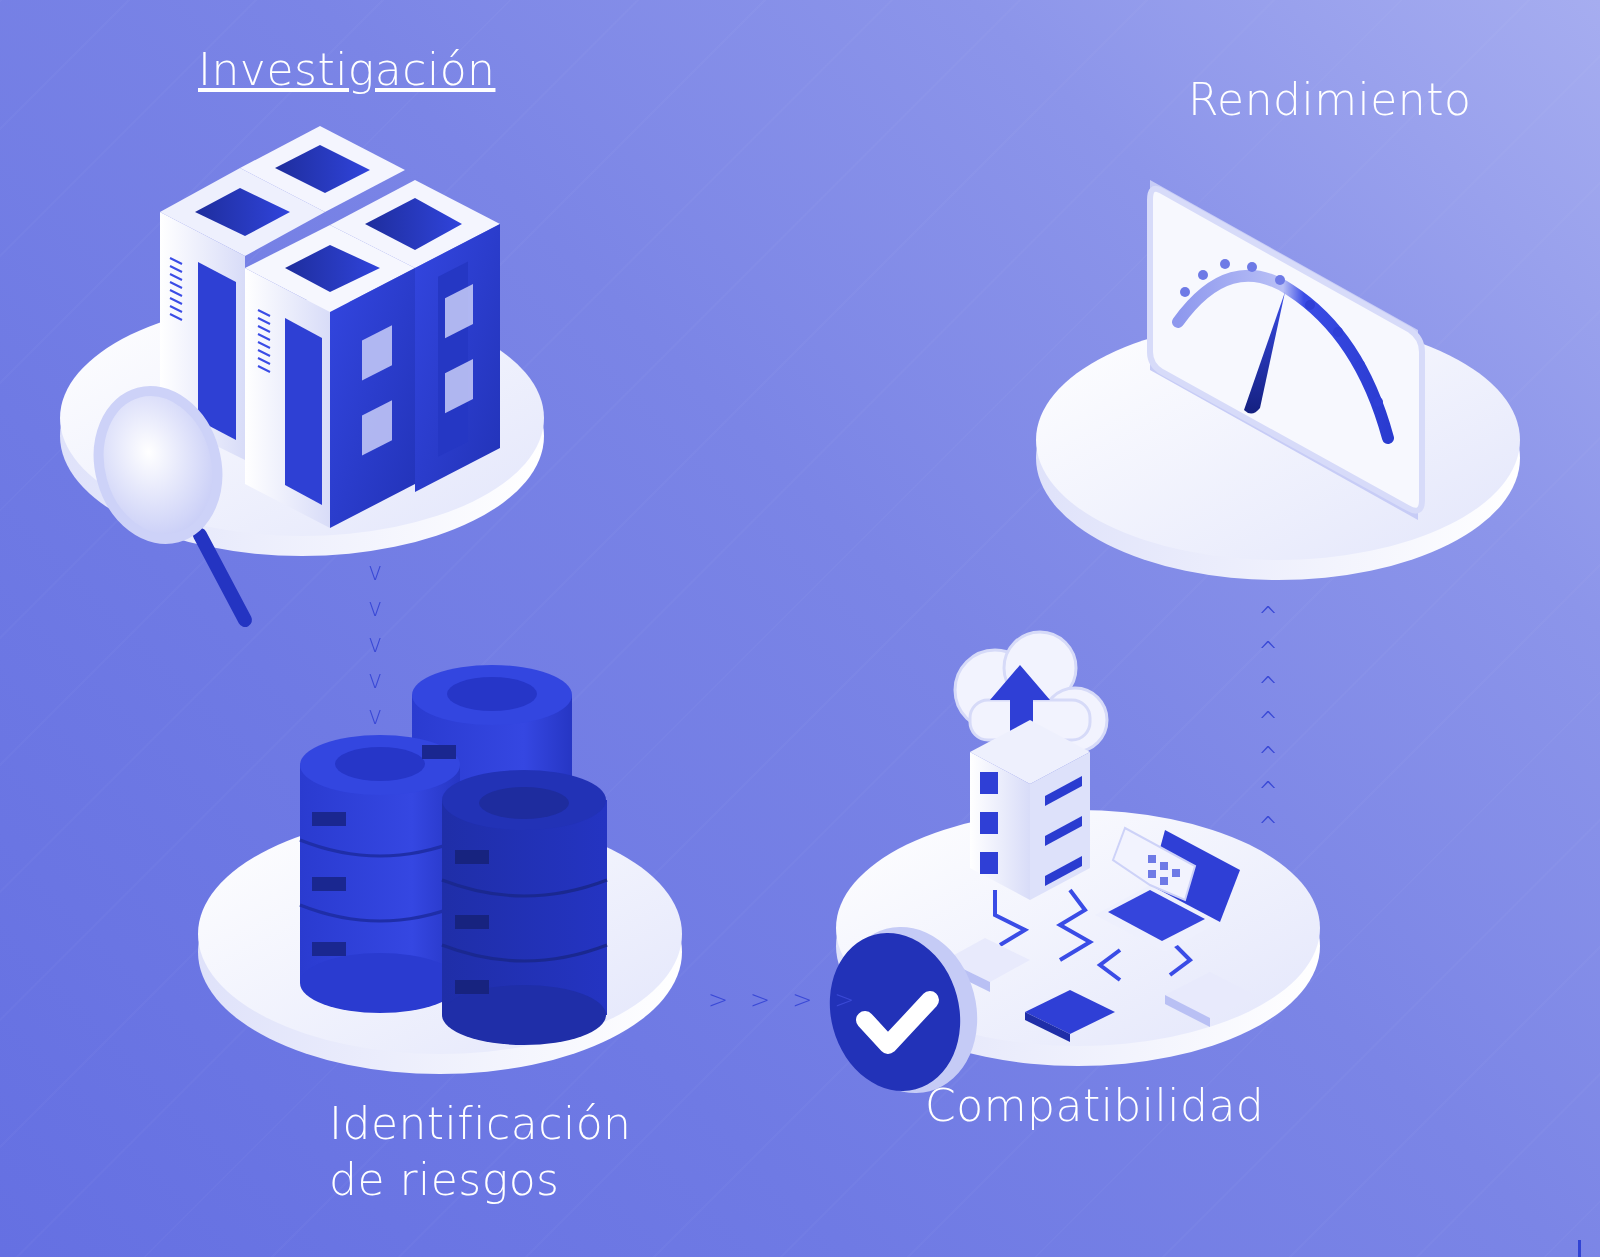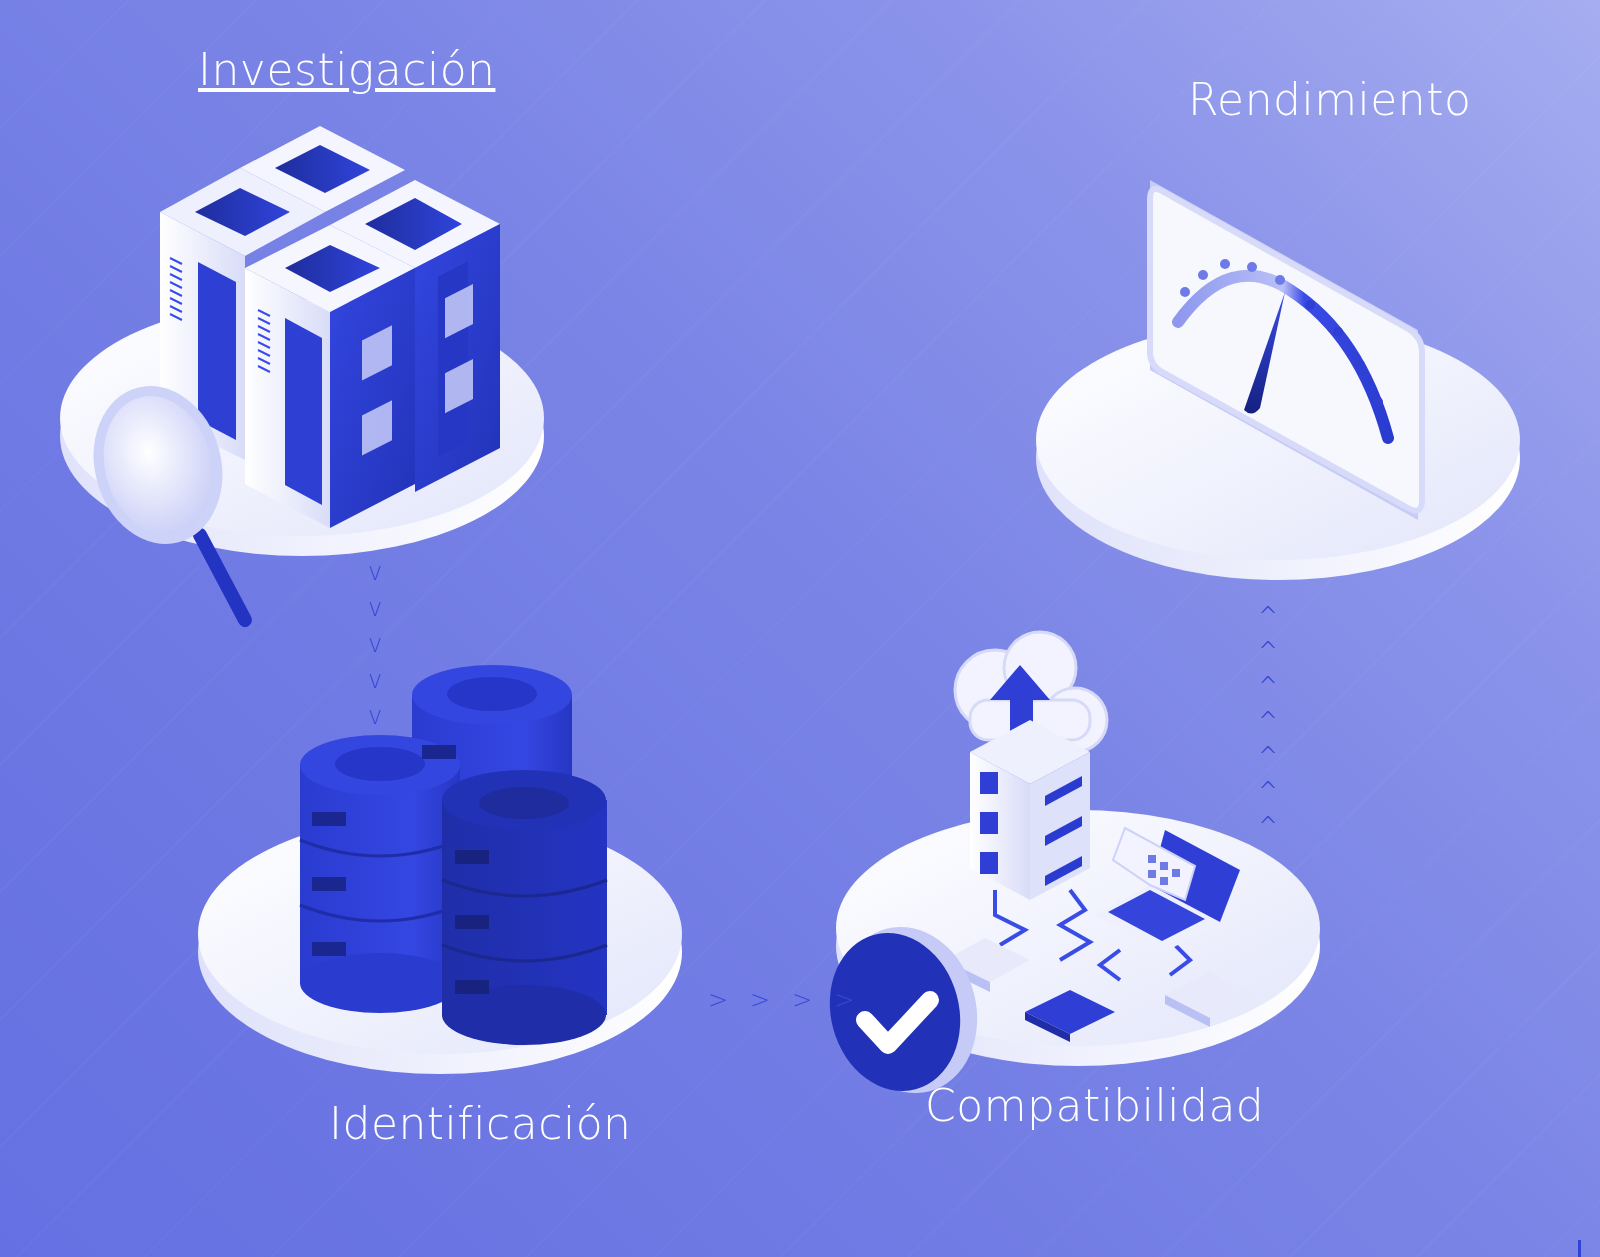--- a/index.html
+++ b/index.html
@@ -258,20 +258,21 @@
     <polyline points="865,1020 888,1045 930,1000" fill="none" stroke="#ffffff" stroke-width="18" stroke-linecap="round" stroke-linejoin="round"></polyline>
   </g>
 </svg>
 
 <div class="label" style="left:198px; top:42px;text-decoration:underline;">Investigación</div>
 
 <div class="label" style="left:1188px; top:72px;">Rendimiento</div>
 
 <div class="label" style="left:329px; top:1096px;">
   <div>Identificación</div>
+  <div>de riesgos</div>
 </div>
 
 <div class="label" style="left:925px; top:1078px;">Compatibilidad</div>
 
 <div class="arrow arrow-col" style="left:368px; top:560px; gap:12px;">
   <span>v</span>
   <span>v</span>
   <span>v</span>
   <span>v</span>
   <span>v</span>

